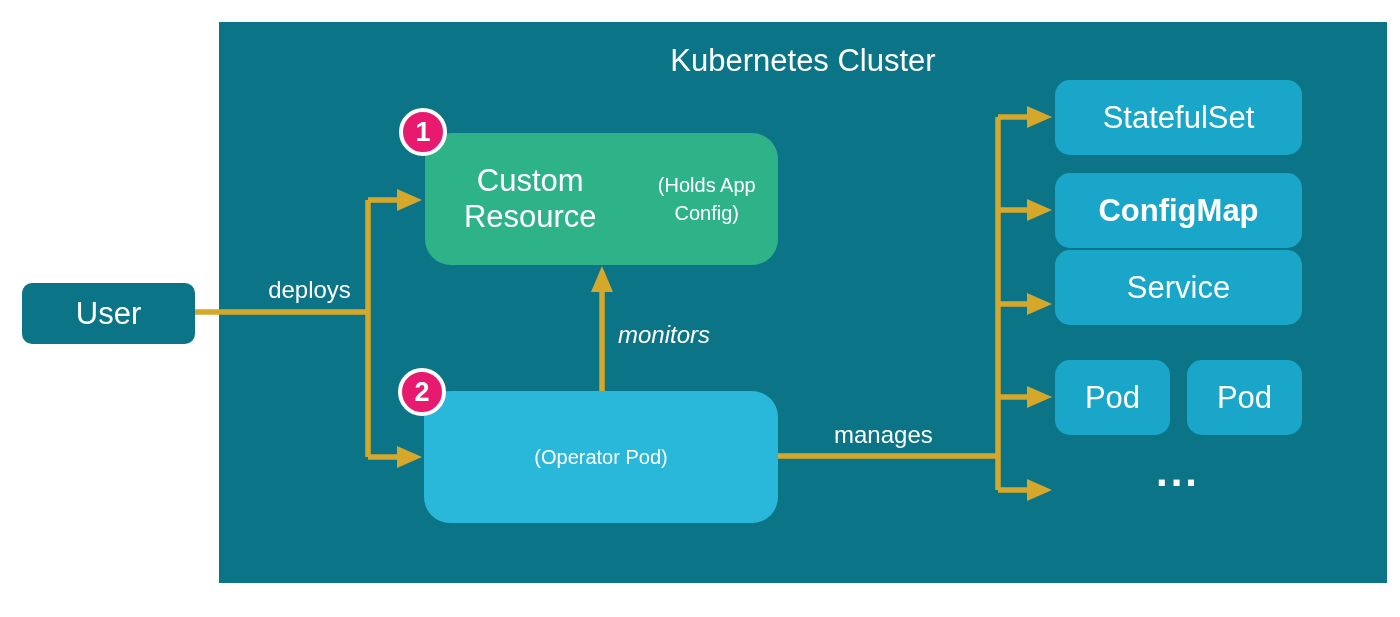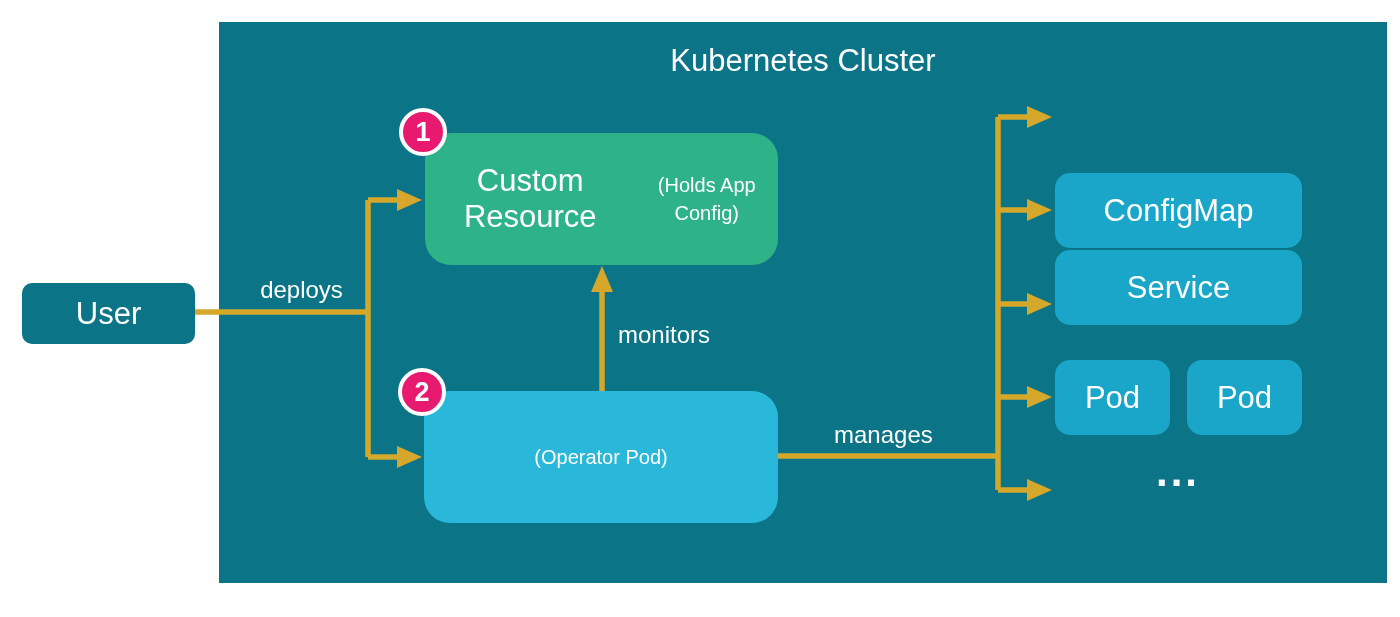--- a/index.html
+++ b/index.html
@@ -75,21 +75,21 @@
     width: 247px; height: 75px;
     background: var(--c-node-cyan, #1aa6c9);
     border-radius: 15px;
     display: flex;
     align-items: center;
     justify-content: center;
     font-size: 31px;
     color: var(--c-text, #ffffff);
   }
   .resource-statefulset { top: 80px; }
-  .resource-configmap   { top: 173px; }
+  .resource-configmap   { top: 173px; font-weight: bold; }
   .resource-service     { top: 250px; }
   .resource-pod-1 { top: 360px; width: 115px; left: 1055px; }
   .resource-pod-2 { top: 360px; width: 115px; left: 1187px; }
   .resource-ellipsis {
     position: absolute;
     left: 1140px; top: 438px;
     width: 76px; height: 58px;
     display: flex;
     align-items: flex-end;
     justify-content: center;
@@ -112,22 +112,22 @@
     color: var(--c-text, #ffffff);
   }
   .badge-1 { left: 399px; top: 108px; }
   .badge-2 { left: 398px; top: 368px; }
   .edge-label {
     position: absolute;
     font-size: 24px;
     color: var(--c-text, #ffffff);
     white-space: nowrap;
   }
-  .edge-label-deploys  { left: 244px; top: 276px; width: 115px; text-align: center; }
-  .edge-label-monitors { left: 618px; top: 321px; }
+  .edge-label-deploys  { left: 252px; top: 276px; width: 115px; text-align: center; }
+  .edge-label-monitors { left: 618px; top: 321px; font-style: italic; }
   .edge-label-manages  { left: 834px; top: 421px; width: 124px; }
 </style>
 </head>
 <body>
 
 <div class="canvas">
 
   <div class="cluster"></div>
   <div class="cluster-title">Kubernetes Cluster</div>
 
@@ -163,20 +163,21 @@
     <div class="node-subtitle">(Holds App Config)</div>
   </div>
 
   <div class="node node-controller">
     <div class="node-subtitle">(Operator Pod)</div>
   </div>
 
   <div class="badge badge-1">1</div>
   <div class="badge badge-2">2</div>
 
+  <div class="resource resource-statefulset">StatefulSet</div>
   <div class="resource resource-configmap">ConfigMap</div>
   <div class="resource resource-service">Service</div>
   <div class="resource resource-pod-1">Pod</div>
   <div class="resource resource-pod-2">Pod</div>
   <div class="resource-ellipsis">...</div>
 
   <div class="edge-label edge-label-deploys">deploys</div>
   <div class="edge-label edge-label-monitors">monitors</div>
   <div class="edge-label edge-label-manages">manages</div>
 

